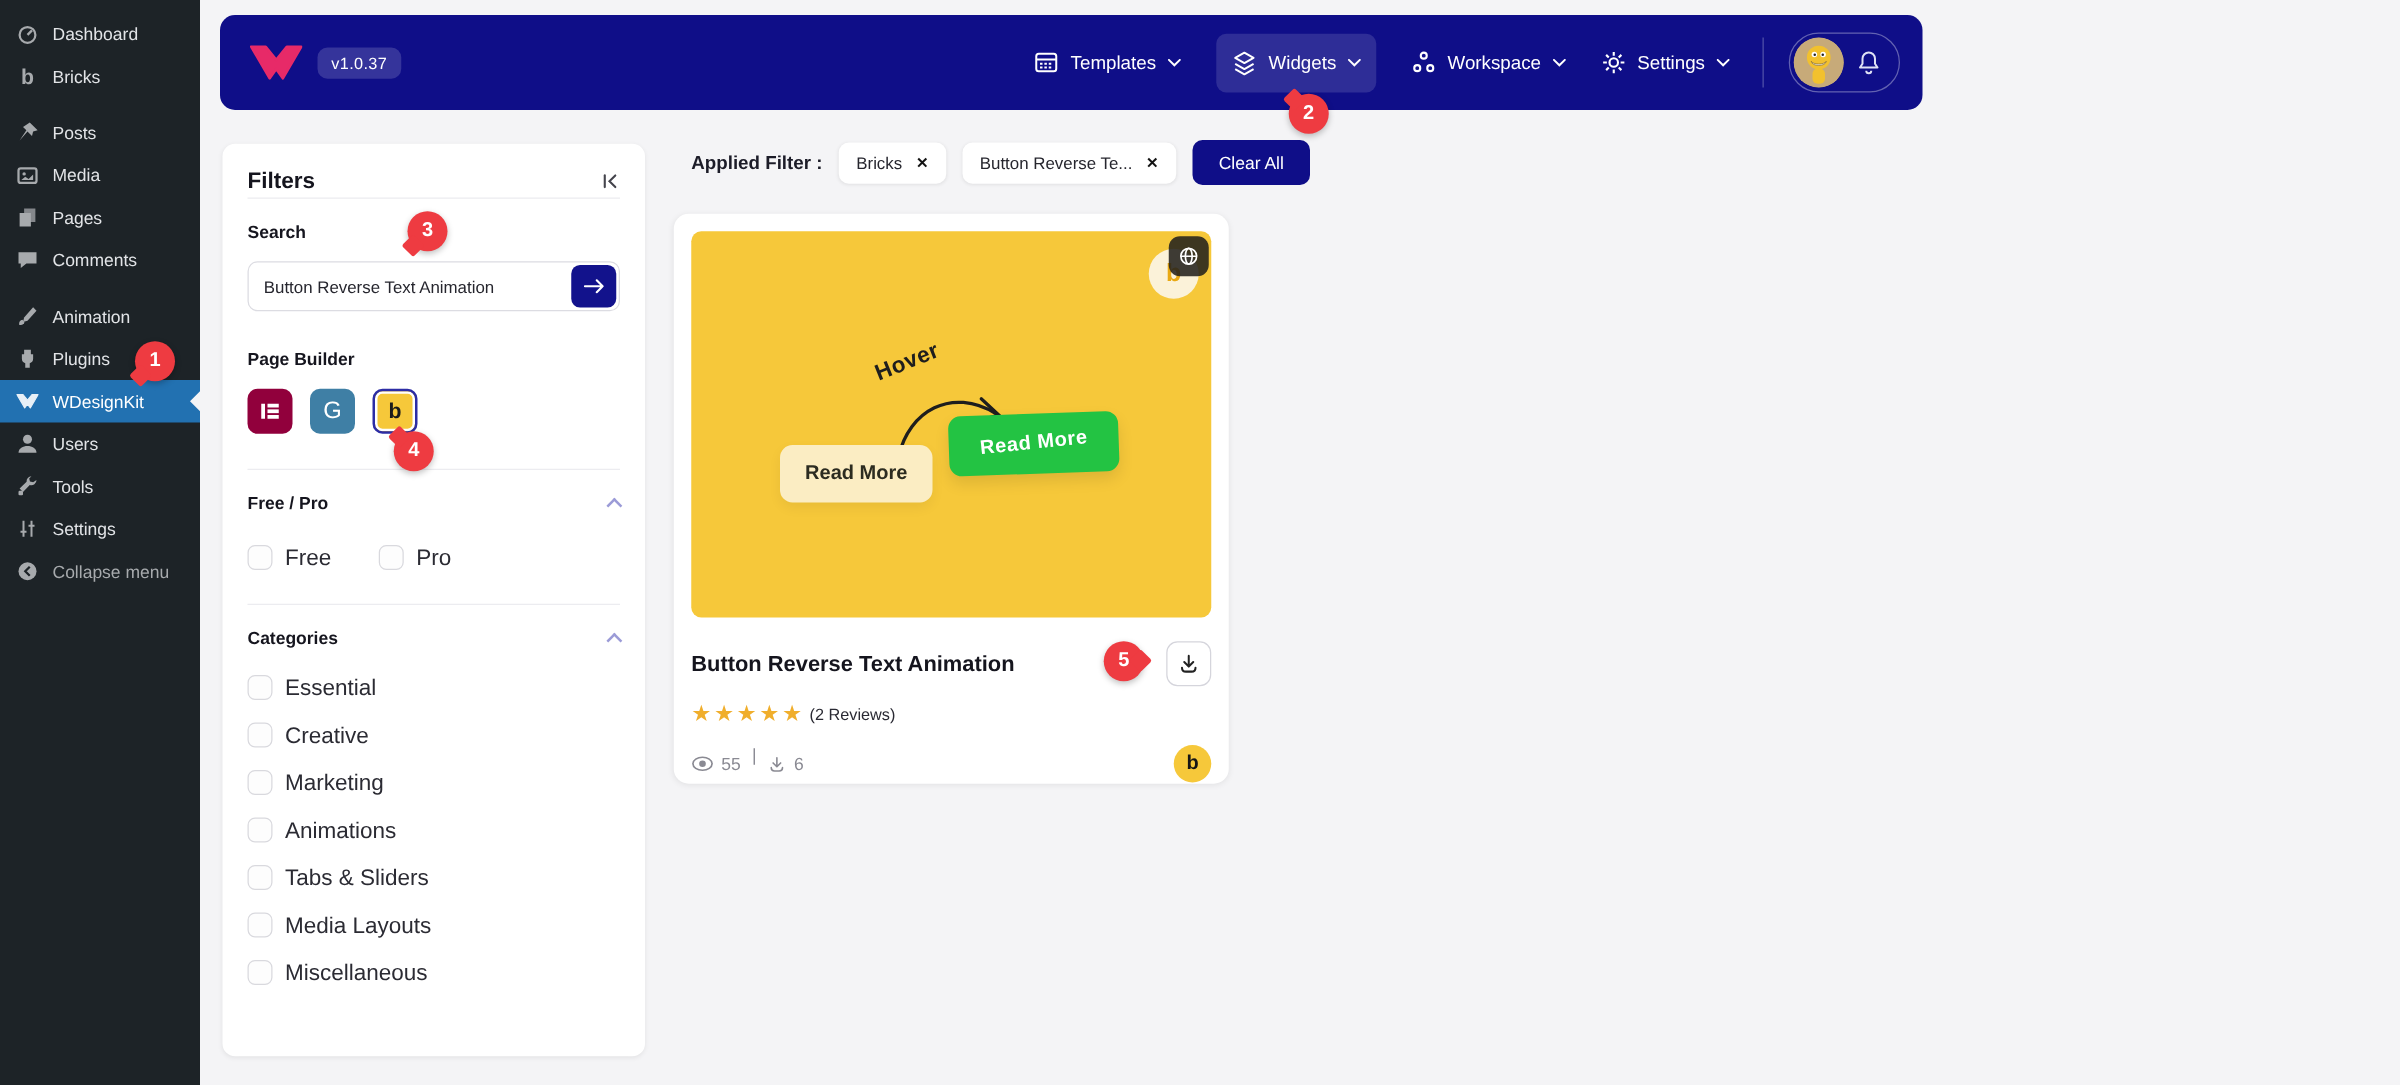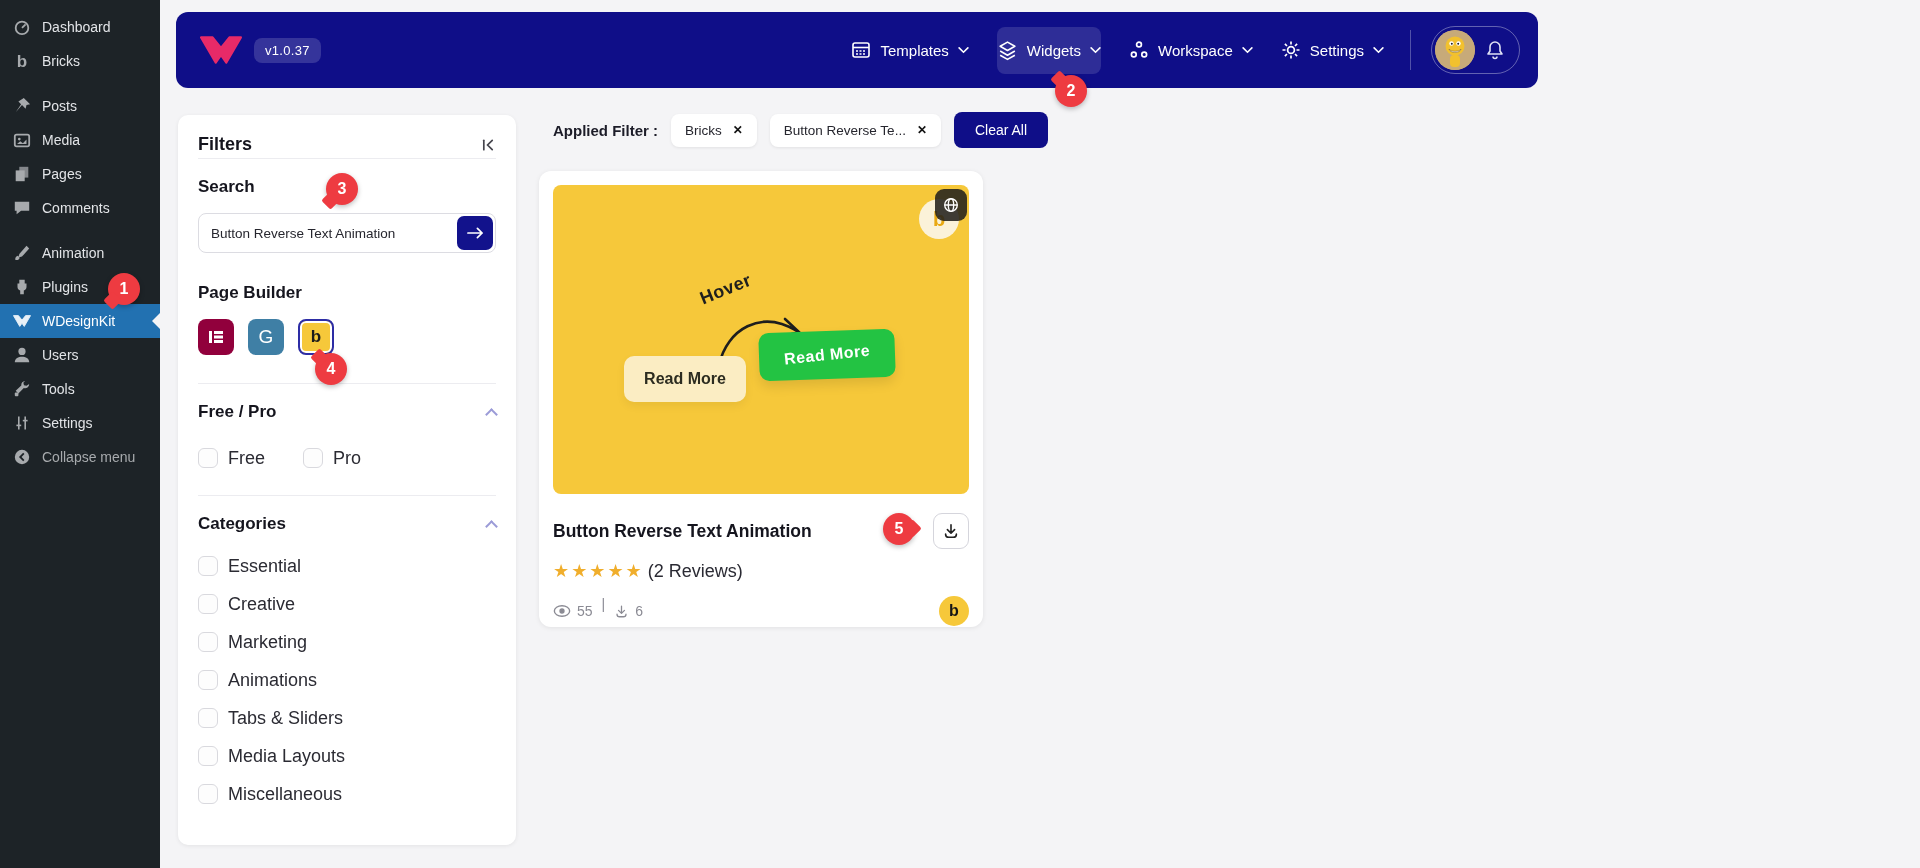--- a/index.html
+++ b/index.html
@@ -36,21 +36,21 @@
   
   .app-header { position:absolute; left:176px; top:12px; width:1362px; height:76px;
     background:#0f0e88; border-radius:12px; display:flex; align-items:center;
     padding:0 18px 0 24px; color:#fff; z-index:30; }
   .brand { display:flex; align-items:center; gap:12px; }
   .version-badge { background:rgba(255,255,255,.16); border-radius:8px;
     padding:5px 11px; font-size:13px; letter-spacing:.3px; }
   .hnav { margin-left:auto; display:flex; align-items:center; gap:28px; }
   .hnav-item { position:relative; display:flex; align-items:center; gap:9px;
     font-size:15px; cursor:pointer; white-space:nowrap; }
-  .hnav-item.pill { background:rgba(255,255,255,.13); border-radius:8px; padding:13px 0; }
+  .hnav-item.pill { background:rgba(255,255,255,.13); border-radius:8px; padding:13px 12px; }
   .hdivider { width:1px; height:40px; background:rgba(255,255,255,.28); margin:0 20px 0 26px; }
   .avatar-pill { display:flex; align-items:center; gap:10px;
     border:1px solid rgba(255,255,255,.35); border-radius:999px; padding:3px 14px 3px 3px; }
   .avatar { width:40px; height:40px; border-radius:50%; overflow:hidden;
     background:#c7aa79; flex:0 0 40px; }
 
   
   .applied-row { position:absolute; left:553px; top:112px; display:flex;
     align-items:center; gap:13px; z-index:10; }
   .applied-label { font-weight:bold; font-size:15px; color:#1c1c28; }
@@ -61,21 +61,21 @@
   .clear-all { background:#0f0e88; color:#fff; border:none; border-radius:8px;
     padding:10px 21px; font-size:14px; font-family:inherit; cursor:pointer; }
 
   
   .filters-panel { position:absolute; left:178px; top:115px; width:338px; height:730px;
     background:#fff; border-radius:10px; box-shadow:0 1px 4px rgba(0,0,0,.07);
     padding:0 20px; z-index:10; }
   .fp-head { display:flex; align-items:center; justify-content:space-between;
     padding:19px 0 3px; border-bottom:1px solid #ececf0; }
   .fp-title { font-weight:bold; font-size:18px; color:#15151e; }
-  .sec-h { font-weight:bold; font-size:17px; color:#15151e;
+  .sec-h { font-weight:bold; font-size:14px; color:#15151e;
     display:flex; align-items:center; justify-content:space-between; }
   .chev-up { width:9px; height:9px; border-left:2px solid #9b9bd7; border-top:2px solid #9b9bd7;
     transform:rotate(45deg); margin-top:5px; cursor:pointer; }
   .search-wrap { position:relative; margin-top:16px; }
   .search-input { width:100%; height:40px; border:1px solid #dcdce2; border-radius:8px;
     padding:0 48px 0 12px; font-size:13.5px; color:#26262e; font-family:inherit; outline:none; }
   .search-go { position:absolute; right:3px; top:3px; width:36px; height:34px;
     background:#12128c; border:none; border-radius:7px; color:#fff; font-size:17px;
     display:flex; align-items:center; justify-content:center; cursor:pointer; }
   .builder-row { position:relative; display:flex; gap:14px; margin-top:16px; }
@@ -119,21 +119,21 @@
     transform:rotate(-2deg); box-shadow:0 6px 12px rgba(0,0,0,.10); }
   .btn-green span { transform:rotate(-4deg); letter-spacing:.5px; }
   .card-title-row { position:relative; display:flex; align-items:center;
     justify-content:space-between; margin-top:19px; }
   .card-title { font-weight:bold; font-size:17.5px; color:#15151e; }
   .dl-btn { width:36px; height:36px; background:#fff; border:1px solid #d5d5dc;
     border-radius:9px; display:flex; align-items:center; justify-content:center;
     cursor:pointer; color:#222; }
   .rating-row { display:flex; align-items:center; gap:4px; margin-top:11px; }
   .stars { color:#f0ae2c; font-size:18px; letter-spacing:2px; }
-  .reviews { font-size:18px; color:#2a2a33; }
+  .reviews { font-size:13px; color:#2a2a33; }
   .stats-row { display:flex; gap:9px; margin-top:14px;
     color:#8a8a93; font-size:14px; }
   .stat { display:flex; align-items:center; gap:6px; }
   .b-chip { margin-left:auto; width:30px; height:30px; border-radius:50%;
     background:#f6c83a; color:#151515; font-weight:bold; font-size:16px;
     display:flex; align-items:center; justify-content:center; }
   svg { display:block; }
 </style>
 </head>
 <body>

